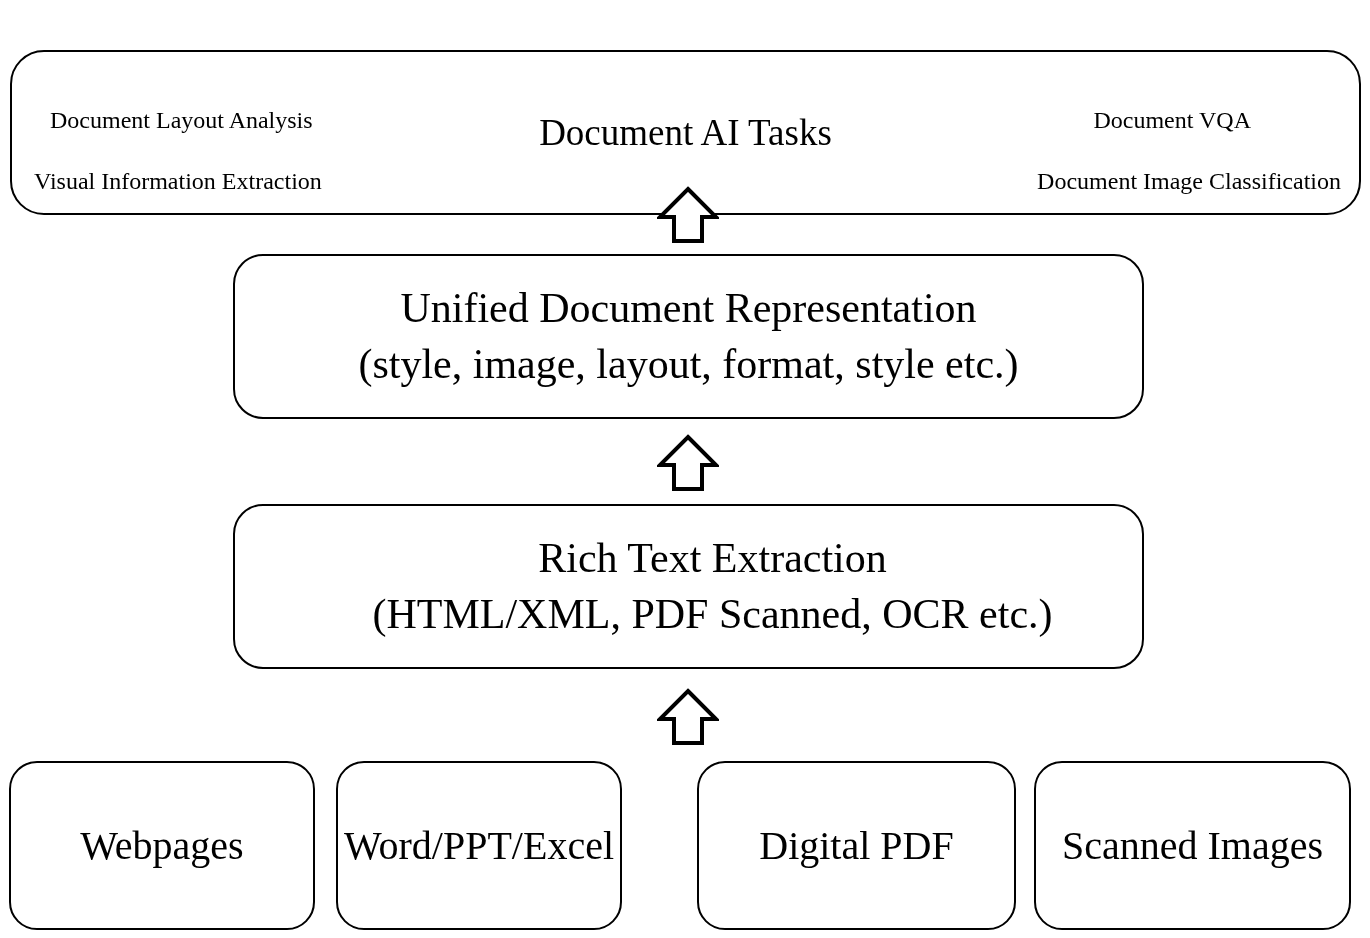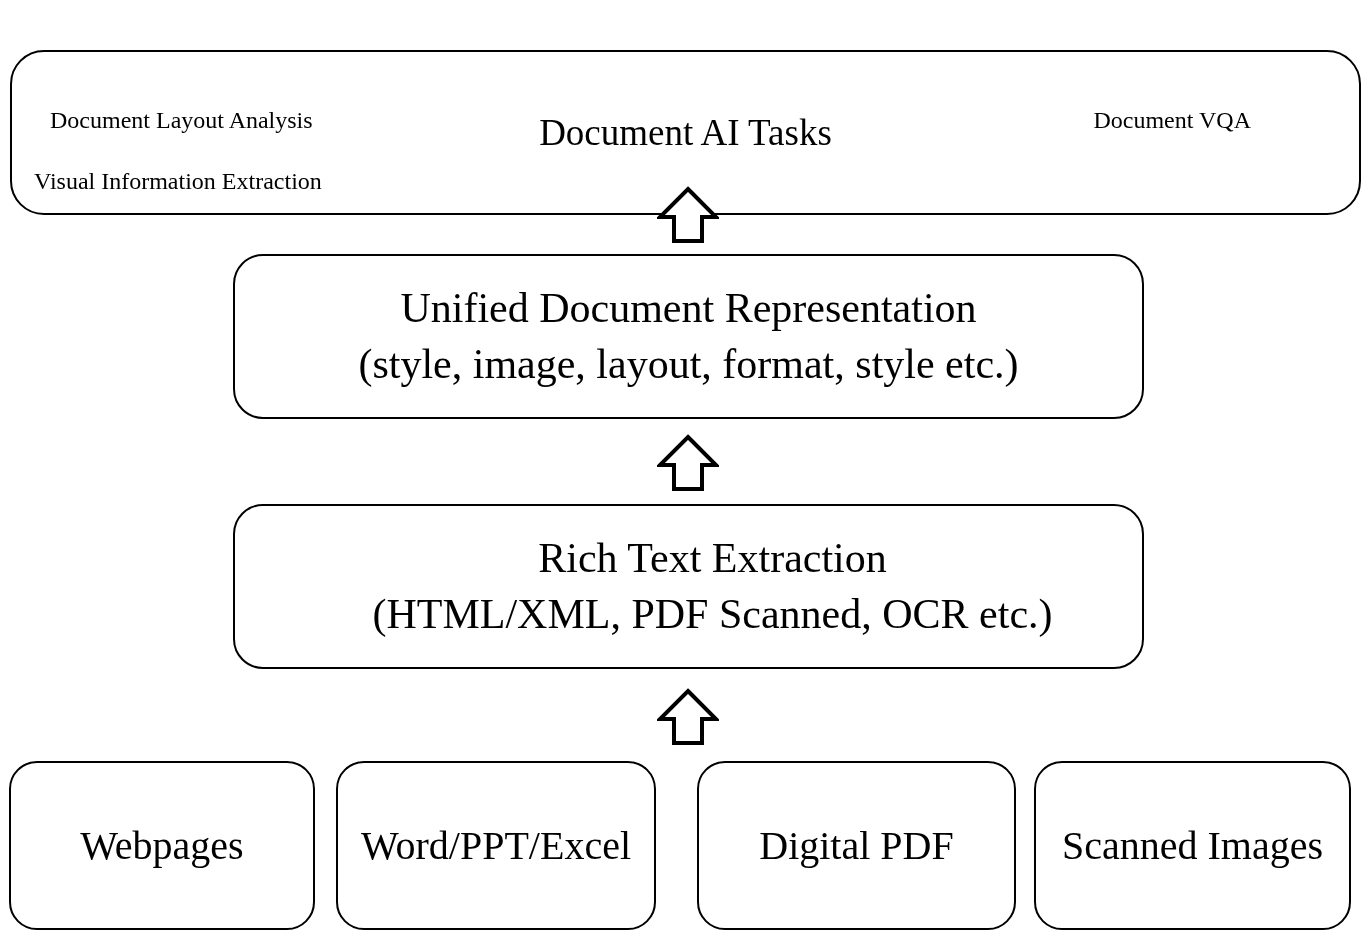--- a/index.html
+++ b/index.html
@@ -83,21 +83,21 @@
   }
 
   
   .source-box {
     top: 761px;
     height: 169px;
     border-radius: 28px;
     font-size: 40px;
   }
   #src-webpages        { left: 9px;    width: 306px; }
-  #src-office          { left: 336px;  width: 320px; }
+  #src-office          { left: 336px;  width: 286px; }
   #src-pdf             { left: 697px;  width: 319px; }
   #src-scanned         { left: 1034px; width: 317px; }
 
   
   .arrow-up {
     position: absolute;
     width: 62px;
     height: 58px;
     left: 657px;
   }
@@ -115,20 +115,21 @@
 </head>
 <body>
 
 <div id="diagram">
 
   <div class="node" id="tasks-box">
     <div class="task-tag" id="tag-dla">Document Layout Analysis</div>
     <div class="task-tag" id="tag-vie">Visual Information Extraction</div>
     <div id="tasks-title">Document AI Tasks</div>
     <div class="task-tag" id="tag-vqa">Document VQA</div>
+    <div class="task-tag" id="tag-dic">Document Image Classification</div>
   </div>
 
   <div class="arrow-up" id="arrow-top">
     <svg viewBox="0 0 62 58" preserveAspectRatio="none">
       <polygon points="31,3 59,31 45,31 45,55 17,55 17,31 3,31"></polygon>
     </svg>
   </div>
 
   <div class="node" id="unified-box">
     <div class="two-line">

